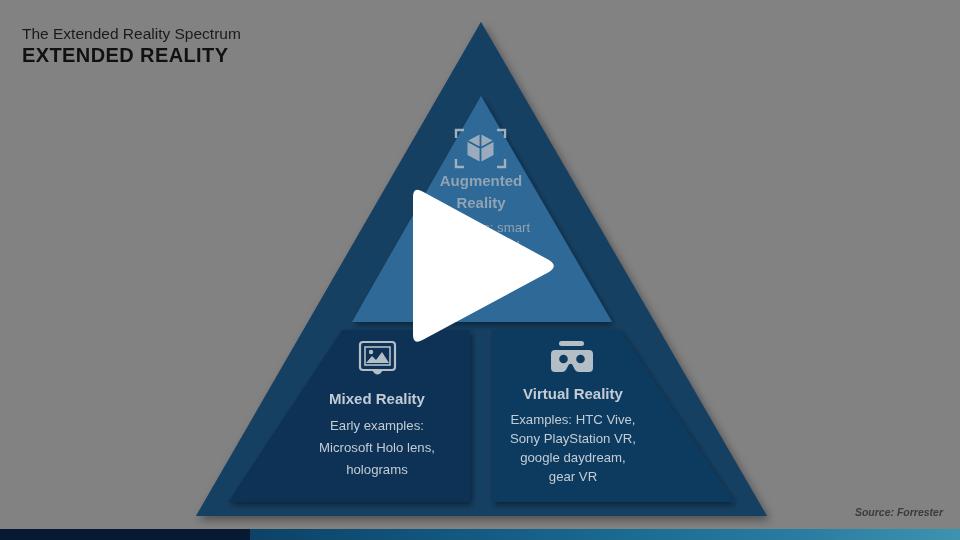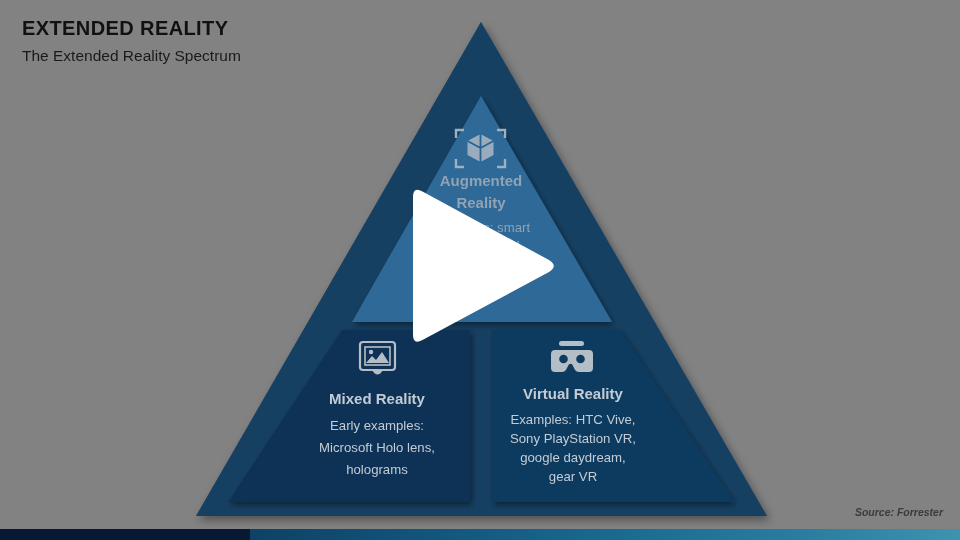--- a/index.html
+++ b/index.html
@@ -67,22 +67,22 @@
     height:100%; flex:1;
     background:linear-gradient(90deg,#0d4266 0%,#11557d 25%,#1b6d92 55%,#2a7da0 78%,#3d93b0 100%);
   }
 </style>
 </head>
 <body>
 
 <div id="stage">
 
   <div id="header">
+    <div id="page-subtitle">The Extended Reality Spectrum</div>
     <div id="page-title">EXTENDED REALITY</div>
-    <div id="page-subtitle">The Extended Reality Spectrum</div>
   </div>
 
   <div id="diagram">
     <svg width="960" height="540" viewBox="0 0 960 540" xmlns="http://www.w3.org/2000/svg">
       <defs>
         <filter id="softshadow" x="-20%" y="-20%" width="150%" height="150%">
           <feDropShadow dx="3" dy="4" stdDeviation="4" flood-color="#000" flood-opacity="0.38"></feDropShadow>
         </filter>
         <filter id="innershadow" x="-20%" y="-20%" width="150%" height="150%">
           <feDropShadow dx="2" dy="3" stdDeviation="3" flood-color="#000" flood-opacity="0.45"></feDropShadow>

